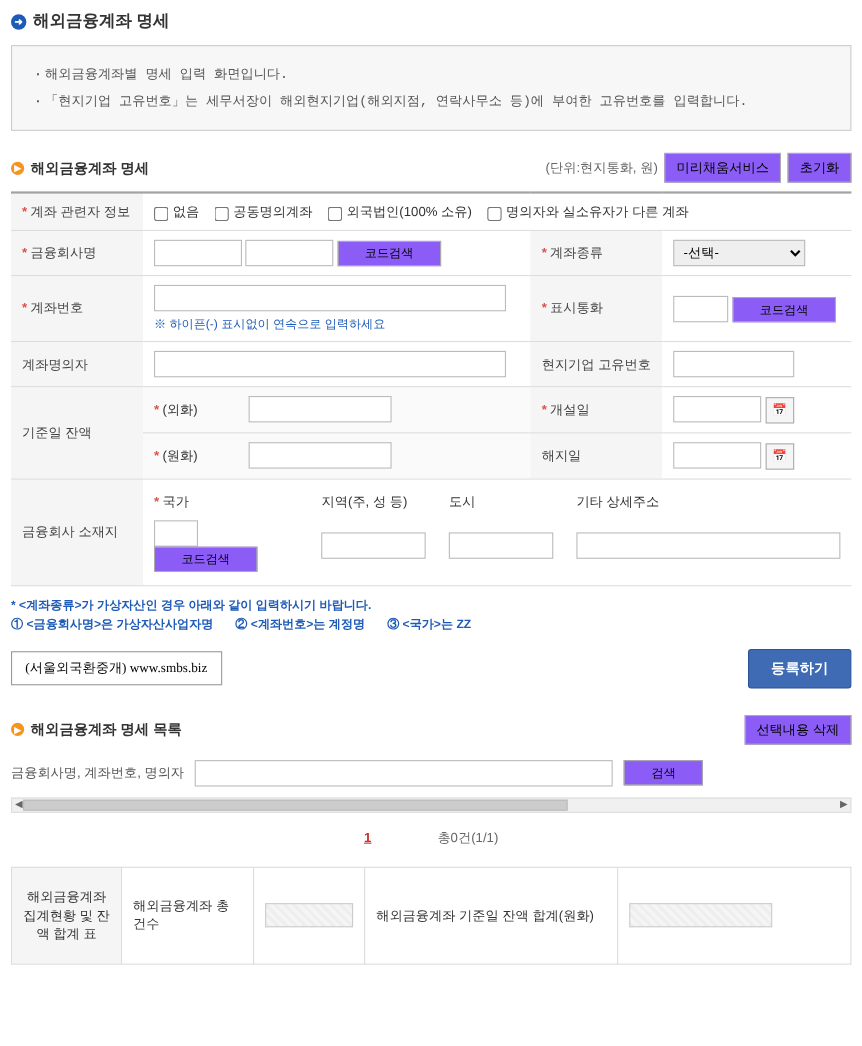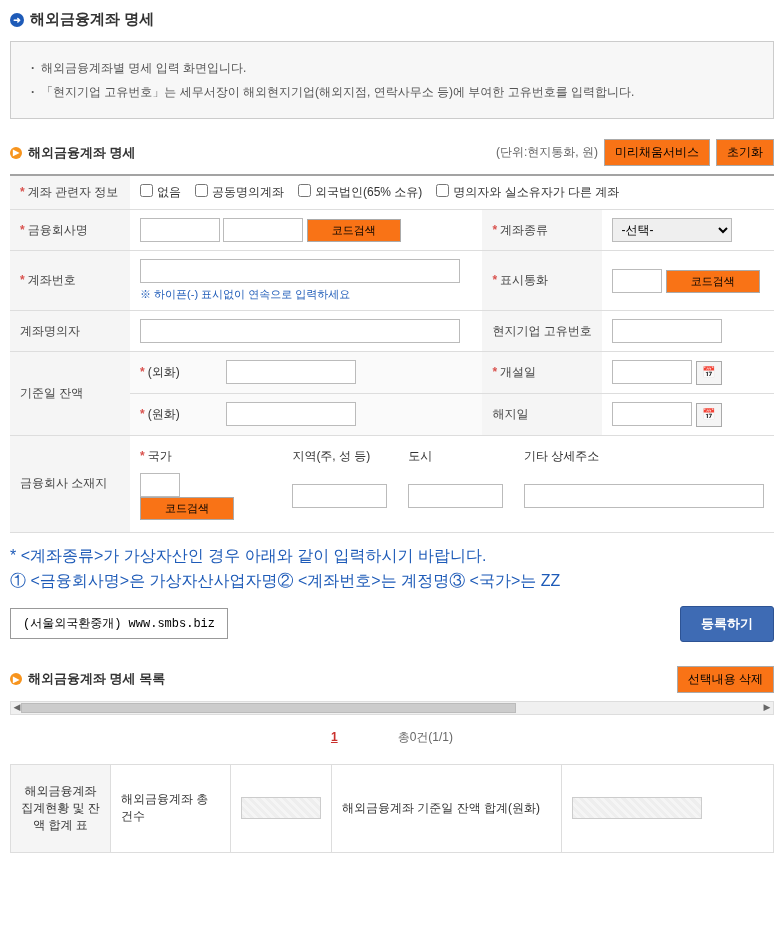--- a/index.html
+++ b/index.html
@@ -4,59 +4,59 @@
 <style>
 * { box-sizing: border-box; margin: 0; padding: 0; }
 body { font-family: "Malgun Gothic", "맑은 고딕", sans-serif; font-size: 12px; color: #333; background: #fff; width: 784px; }
 .container { padding: 10px; }
 
 .page-title { display: flex; align-items: center; font-size: 15px; font-weight: bold; color: #333; margin-bottom: 12px; }
 .page-title .arrow-icon { width: 14px; height: 14px; background: #1e5bb8; border-radius: 50%; margin-right: 6px; display: flex; align-items: center; justify-content: center; color: #fff; font-size: 9px; }
 
 .info-box { border: 1px solid #ccc; background: #f7f7f7; padding: 14px 18px; margin-bottom: 20px; }
 .info-box ul { list-style: none; }
-.info-box li { padding: 3px 0 3px 12px; position: relative; color: #555; line-height: 1.5; }
+.info-box li { padding: 3px 0 3px 12px; position: relative; color: #555; line-height: 1.5; font-family: Liberation Mono, monospace; }
 .info-box li:before { content: "·"; position: absolute; left: 2px; font-weight: bold; }
 
 .section-header { display: flex; align-items: center; justify-content: space-between; margin-bottom: 8px; }
 .section-title { display: flex; align-items: center; font-size: 13px; font-weight: bold; color: #333; }
 .section-title .bullet { width: 12px; height: 12px; background: #f7941d; border-radius: 50%; margin-right: 6px; display: flex; align-items: center; justify-content: center; color: #fff; font-size: 8px; }
 .section-right { display: flex; align-items: center; gap: 6px; }
 .unit-text { color: #666; font-size: 12px; }
 
-.btn { border: 1px solid #aaa; background: #f97316; padding: 4px 10px; font-size: 12px; cursor: pointer; font-family: inherit; }
+.btn { border: 1px solid #aaa; background: #8b5cf6; padding: 4px 10px; font-size: 12px; cursor: pointer; font-family: inherit; }
 .btn-sm { padding: 3px 24px; font-size: 11px; }
 .btn-primary { background: #3e6bb4; color: #fff; border: 1px solid #2d5394; padding: 8px 20px; font-size: 13px; font-weight: bold; border-radius: 3px; }
 
 .form-table { width: 100%; border-collapse: collapse; border-top: 2px solid #a3a3a3; }
 .form-table th, .form-table td { border: 1px solid #ddd; border-left: none; border-right: none; padding: 8px 10px; font-size: 12px; vertical-align: middle; }
 .form-table th { background: #f5f5f5; font-weight: normal; text-align: left; color: #444; width: 120px; }
 .form-table td { background: #fff; }
 .form-table .sub-th { background: #fafafa; text-align: left; padding-left: 10px; }
 
 .req { color: #d9534f; font-weight: bold; margin-right: 3px; }
 
 input[type="text"] { border: 1px solid #bbb; padding: 4px 6px; font-size: 12px; font-family: inherit; }
 select { border: 1px solid #bbb; padding: 3px 4px; font-size: 12px; font-family: inherit; }
 .input-sm { width: 80px; }
 .input-md { width: 130px; }
 .input-lg { width: 340px; }
 
 .checkbox-group { display: flex; gap: 14px; flex-wrap: wrap; }
-.checkbox-group label { display: flex; align-items: flex-start; gap: 4px; font-size: 12px; }
+.checkbox-group label { display: flex; align-items: flex-end; gap: 4px; font-size: 12px; }
 
 .hint { color: #1e5bb8; font-size: 11px; margin-top: 4px; }
 
 .cal-btn { border: 1px solid #aaa; background: #f5f5f5; width: 26px; height: 24px; cursor: pointer; font-size: 11px; vertical-align: middle; }
 
-.note-area { margin-top: 10px; font-size: 16px; color: #1e5bb8; line-height: 1.6; }
-.note-area .note-line { display: flex; flex-wrap: wrap; align-items: center; }
+.note-area { margin-top: 10px; font-size: 11px; color: #1e5bb8; line-height: 1.6; font-weight: bold; }
+.note-area .note-line { display: flex; gap: 20px; flex-wrap: wrap; align-items: center; }
 
 .button-row { display: flex; justify-content: space-between; align-items: center; margin-top: 12px; }
-.link-btn { border: 1px solid #999; background: #fff; padding: 6px 12px; font-size: 12px; cursor: pointer; font-family: Liberation Mono, monospace; }
+.link-btn { border: 1px solid #999; background: #fff; padding: 6px 12px; font-size: 12px; cursor: pointer; font-family: Liberation Serif, serif; }
 
 .search-row { display: flex; align-items: center; gap: 10px; margin-top: 8px; padding: 6px 0; }
 .search-row .label { color: #555; }
 .search-row input[type="text"] { flex: 1; max-width: 380px; }
 
 .list-table { width: 100%; border-collapse: collapse; border-top: 2px solid #2d3e6b; margin-top: 8px; }
 .list-table th { background: #f5f5f5; border-bottom: 1px solid #ccc; padding: 10px 6px; font-size: 12px; font-weight: bold; color: #333; text-align: center; }
 .list-table td { border-bottom: 1px solid #ddd; padding: 18px 6px; text-align: center; color: #666; }
 
 .scrollbar-mock { height: 14px; background: #f0f0f0; border: 1px solid #ddd; margin-top: 4px; position: relative; }
@@ -113,21 +113,21 @@
           <label>
                 <input type="checkbox" style="">
                 <span>없음</span>
               </label>
           <label>
                 <input type="checkbox" style="">
                 <span>공동명의계좌</span>
               </label>
           <label>
                 <input type="checkbox" style="">
-                <span>외국법인(65% 소유)</span>
+                <span>외국법인(100% 소유)</span>
               </label>
           <label>
                 <input type="checkbox" style="">
                 <span>명의자와 실소유자가 다른 계좌</span>
               </label>
         </div>
       </td>
     </tr>
     <tr>
       <th><span class="req">*</span><span>금융회사명</span></th>
@@ -216,20 +216,25 @@
   <div class="section-header" style="margin-top:24px">
     <div class="section-title">
       <span class="bullet">▶</span>
       <span>해외금융계좌 명세 목록</span>
     </div>
     <div class="section-right">
       <button class="btn">선택내용 삭제</button>
     </div>
   </div>
 
+  <div class="search-row">
+    <span class="label">금융회사명, 계좌번호, 명의자</span>
+    <input type="text" style="">
+    <button class="btn btn-sm">검색</button>
+  </div>
 
 
   <div class="scrollbar-mock">
     <span class="arrow-l">◀</span>
     <div class="thumb"></div>
     <span class="arrow-r">▶</span>
   </div>
 
   <div class="pagination">
     <span class="page-num">1</span>

